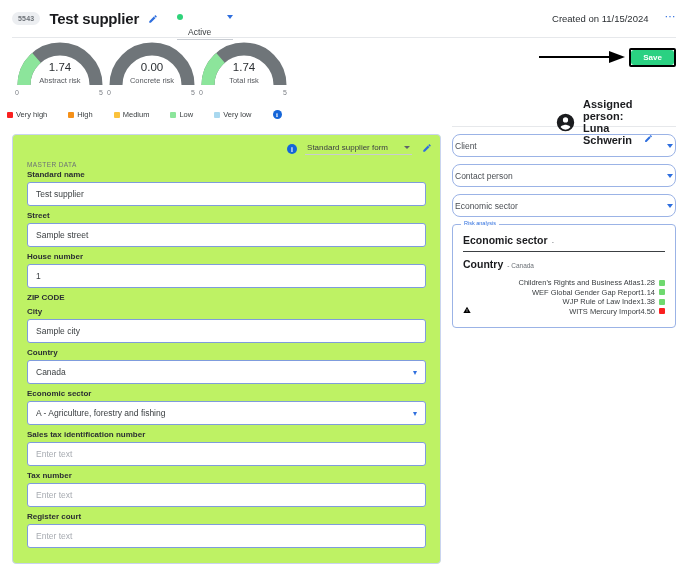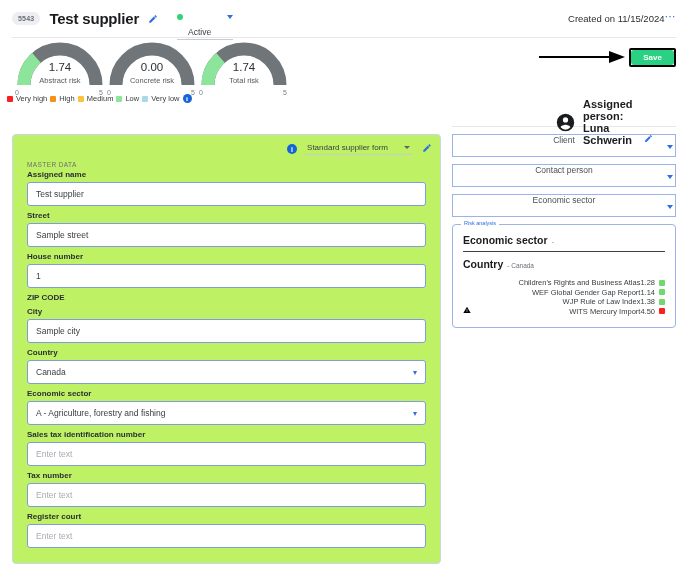--- a/index.html
+++ b/index.html
@@ -25,21 +25,21 @@
   .doc-title { font-size: 15px; font-weight: 700; color: #1b1c1f; letter-spacing: -.2px; }
   .pencil { color: #2f6fde; font-size: 10px; margin-left: 9px; display:inline-flex; }
   .status-wrap {
     margin-left: 19px; display: flex; align-items: center; gap: 5px;
     border-bottom: 1px solid #c8ccd2; padding-bottom: 2px;
   }
   .status-dot { width: 6px; height: 6px; border-radius: 50%; background: #2fd37a; }
   .status-text { font-size: 8.5px; color: #3c4043; margin-top: 29px; }
   .caret { width:0;height:0;border-left:3.5px solid transparent;border-right:3.5px solid transparent;border-top:4px solid #2f6fde;margin-left:11px; }
   .created {
-    margin-left: auto; font-size: 9.5px; color: #2b2f33; display: flex; align-items: flex-start; gap: 0;
+    margin-left: auto; font-size: 9.5px; color: #2b2f33; display: flex; align-items: flex-start; gap: 16px;
   }
   .dots { color: #2f6fde; font-size: 11px; letter-spacing: .5px; line-height: 6px; }
 
   .hr-top { position: absolute; left: 12px; top: 37px; width: 664px; height: 1px; background: #e6e8eb; }
 
   
   .gauges { position: absolute; left: 14px; top: 42px; display: flex; }
   .gauge { width: 92px; position: relative; }
   .gauge-arc { position: relative; width: 86px; height: 44px; margin: 0 auto; overflow: hidden; }
   .gauge-arc svg { display: block; }
@@ -49,21 +49,21 @@
   }
   .gauge-lbl {
     position: absolute; left: 0; right: 0; top: 34px; text-align: center;
     font-size: 7.5px; color: #56595e;
   }
   .gauge-scale {
     display: flex; justify-content: space-between;
     font-size: 7px; color: #7b7f85; margin-top: 3px; padding: 0 1px; width: 90px;
   }
 
-  .legend { position: absolute; left: 7px; top: 94px; display: flex; align-items: center; gap: 0; }
+  .legend { position: absolute; left: 7px; top: 110px; display: flex; align-items: center; gap: 18px; }
   .lg-item { display: flex; align-items: center; gap: 3px; margin-right: 3px; }
   .lg-sw { width: 6px; height: 6px; border-radius: 1px; }
   .lg-tx { font-size: 7.5px; color: #3c4043; }
   .info-badge {
     width: 9px; height: 9px; border-radius: 50%; background: #1565d8; color: #fff;
     font-size: 7px; font-weight: 700; display: flex; align-items: center; justify-content: center;
     font-family: "Liberation Serif", serif;
   }
 
   
@@ -96,23 +96,23 @@
     font-size: 8.5px; color: #3c4043; background: #fff;
   }
   .field-box.placeholder { color: #a7abb1; }
   .field-box .chev {
     margin-left: auto; color: #2f6fde; font-size: 8px;
   }
 
   
   .right-col { position: absolute; left: 452px; top: 134px; width: 224px; }
   .sel-box {
-    height: 23px; border: 1px solid #9bb3e6; border-radius: 0;
+    height: 23px; border: 1px solid #9bb3e6; border-radius: 8px;
     display: flex; align-items: center; padding: 0 2px; margin-bottom: 7px;
-    font-size: 8.5px; color: #4a4e53; background: #fff; flex-direction: column;
+    font-size: 8.5px; color: #4a4e53; background: #fff;
   }
   .sel-caret { margin-left: auto; width:0;height:0;border-left:3.5px solid transparent;border-right:3.5px solid transparent;border-top:4px solid #2f6fde; }
 
   .risk-fieldset {
     position: relative; border: 1px solid #9bb3e6; border-radius: 4px;
     padding: 9px 10px 11px 10px; margin-top: 4px;
   }
   .risk-legend {
     position: absolute; top: -5px; left: 8px; background: #fff; padding: 0 3px;
     font-size: 5.5px; color: #2f6fde;
@@ -253,21 +253,21 @@
       <span class="tb-pencil">
         <svg width="10" height="10" viewBox="0 0 24 24" fill="currentColor">
             <path d="M3 17.25V21h3.75L17.8 9.94l-3.75-3.75L3 17.25zM20.7 7.04a1 1 0 0 0 0-1.41l-2.34-2.34a1 1 0 0 0-1.41 0l-1.83 1.83 3.75 3.75 1.83-1.83z"></path>
           </svg>
       </span>
     </div>
 
     <div class="section-head">MASTER DATA</div>
 
     <div class="field">
-      <div class="field-label">Assigned name</div>
+      <div class="field-label">Standard name</div>
       <div class="field-box">Test supplier</div>
     </div>
     <div class="field">
       <div class="field-label">Street</div>
       <div class="field-box">Sample street</div>
     </div>
     <div class="field">
       <div class="field-label">House number</div>
       <div class="field-box">1</div>
     </div>

